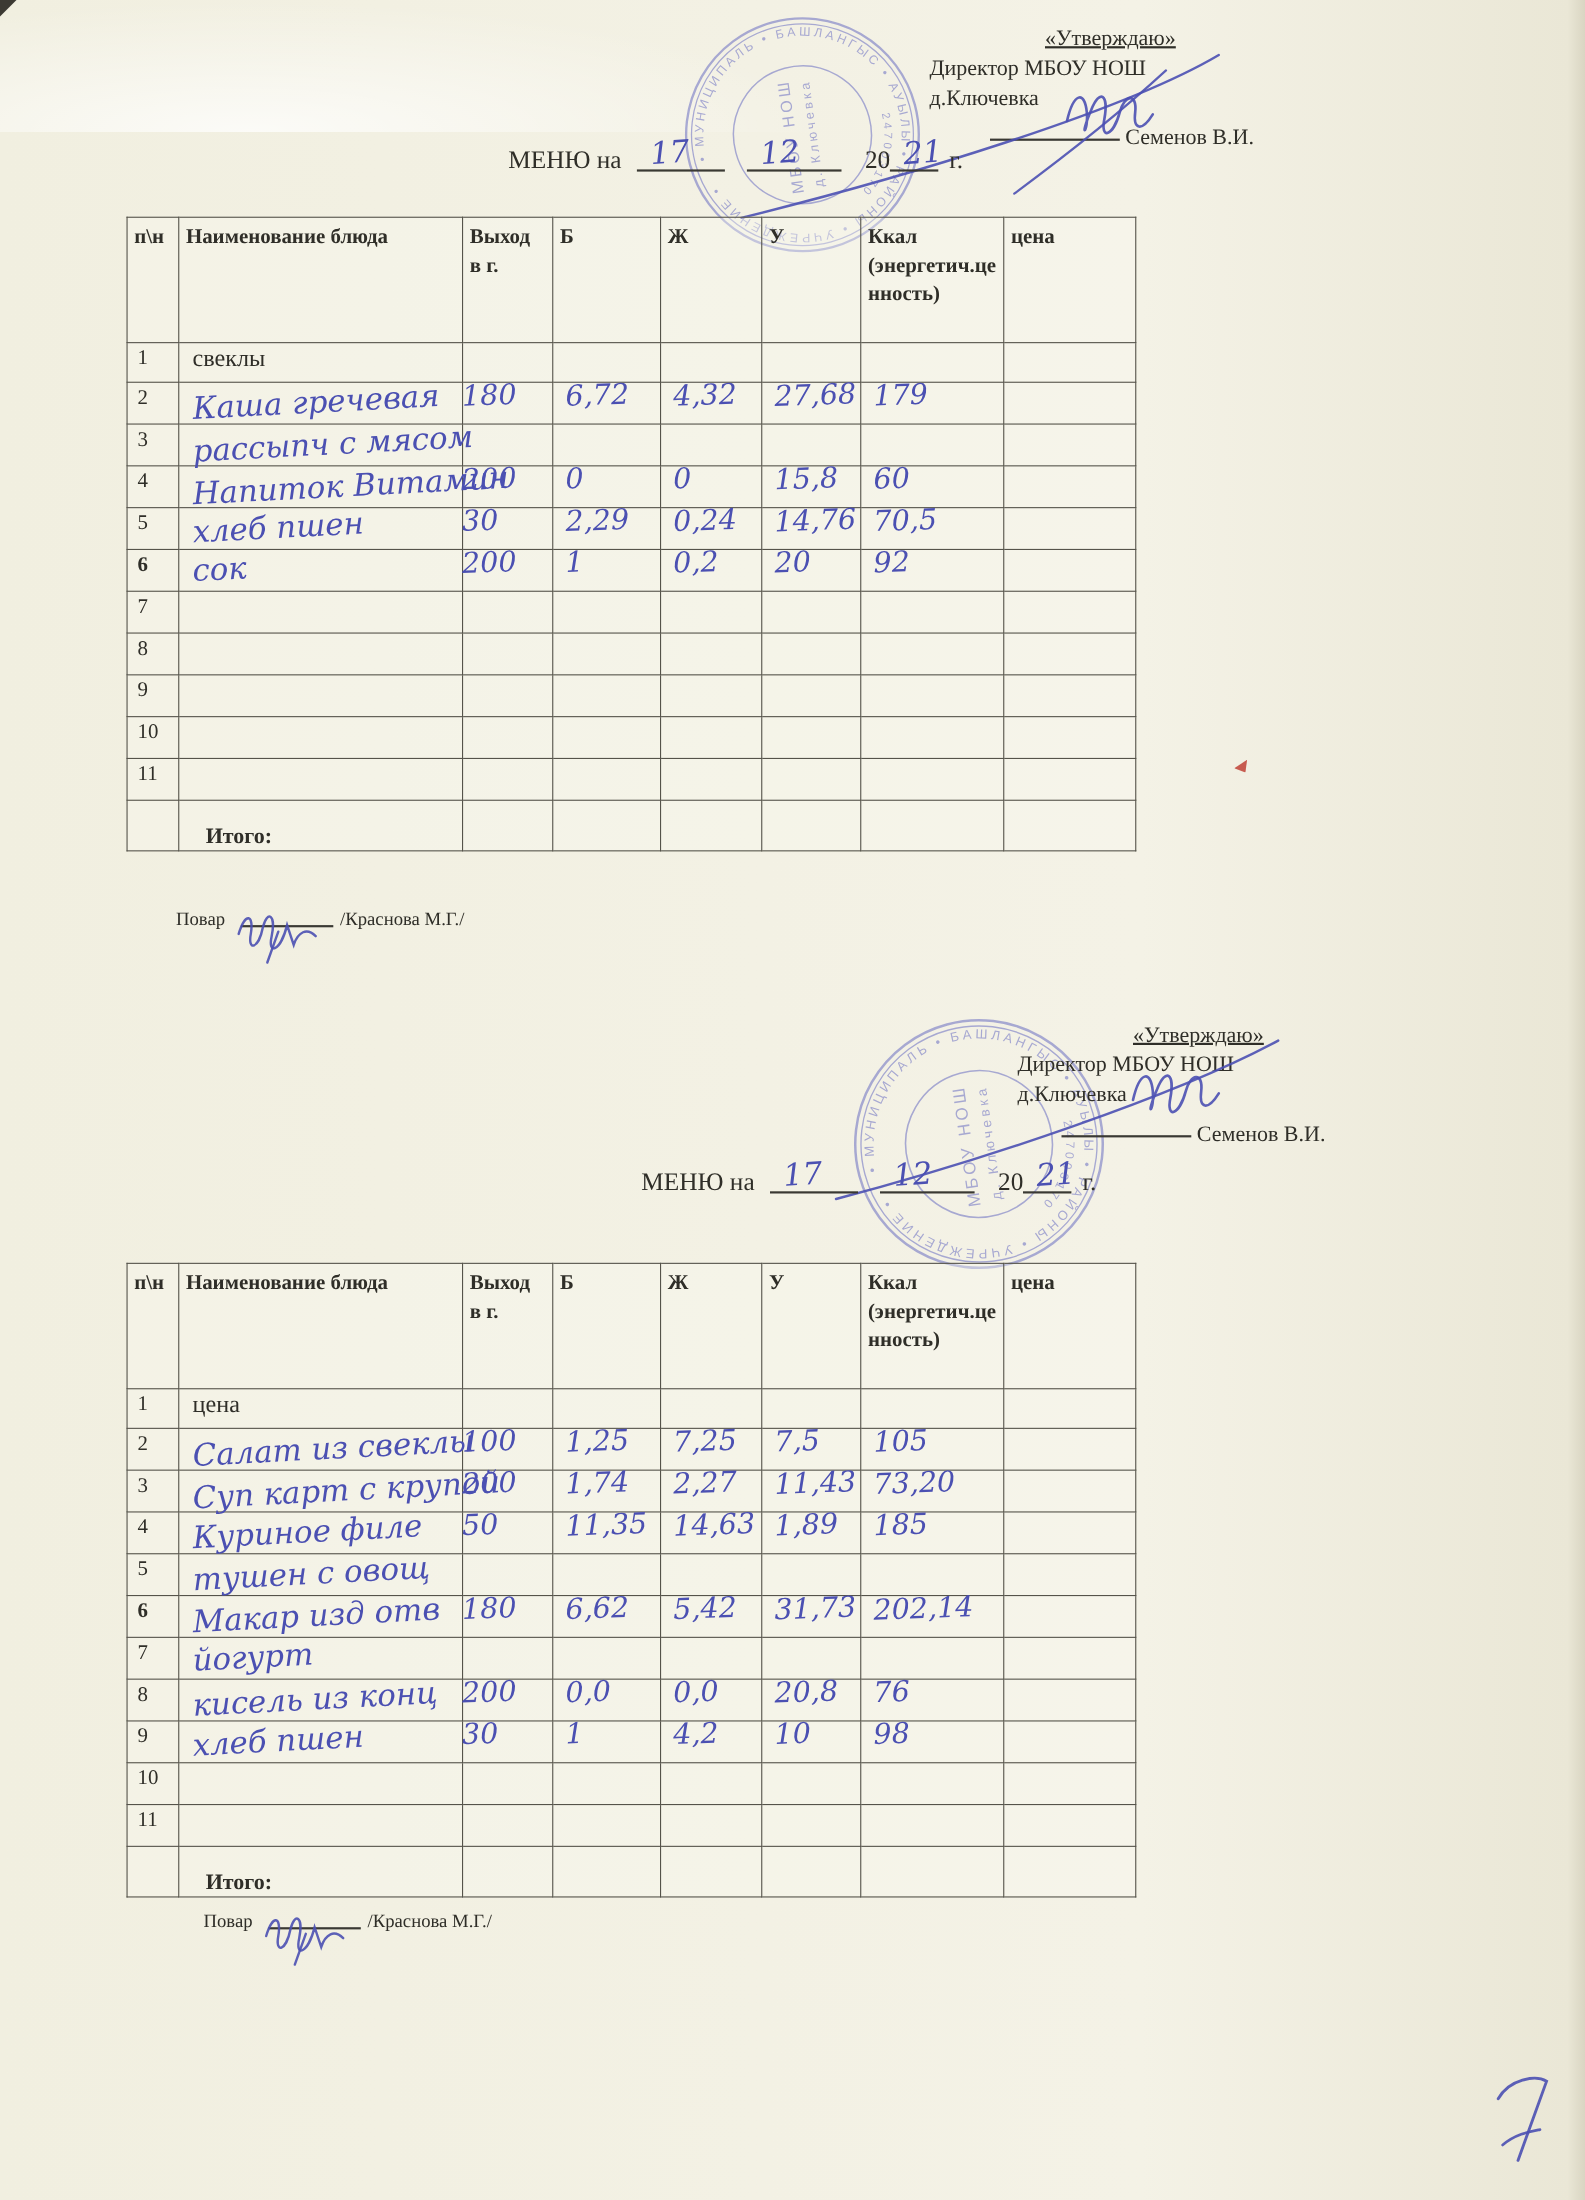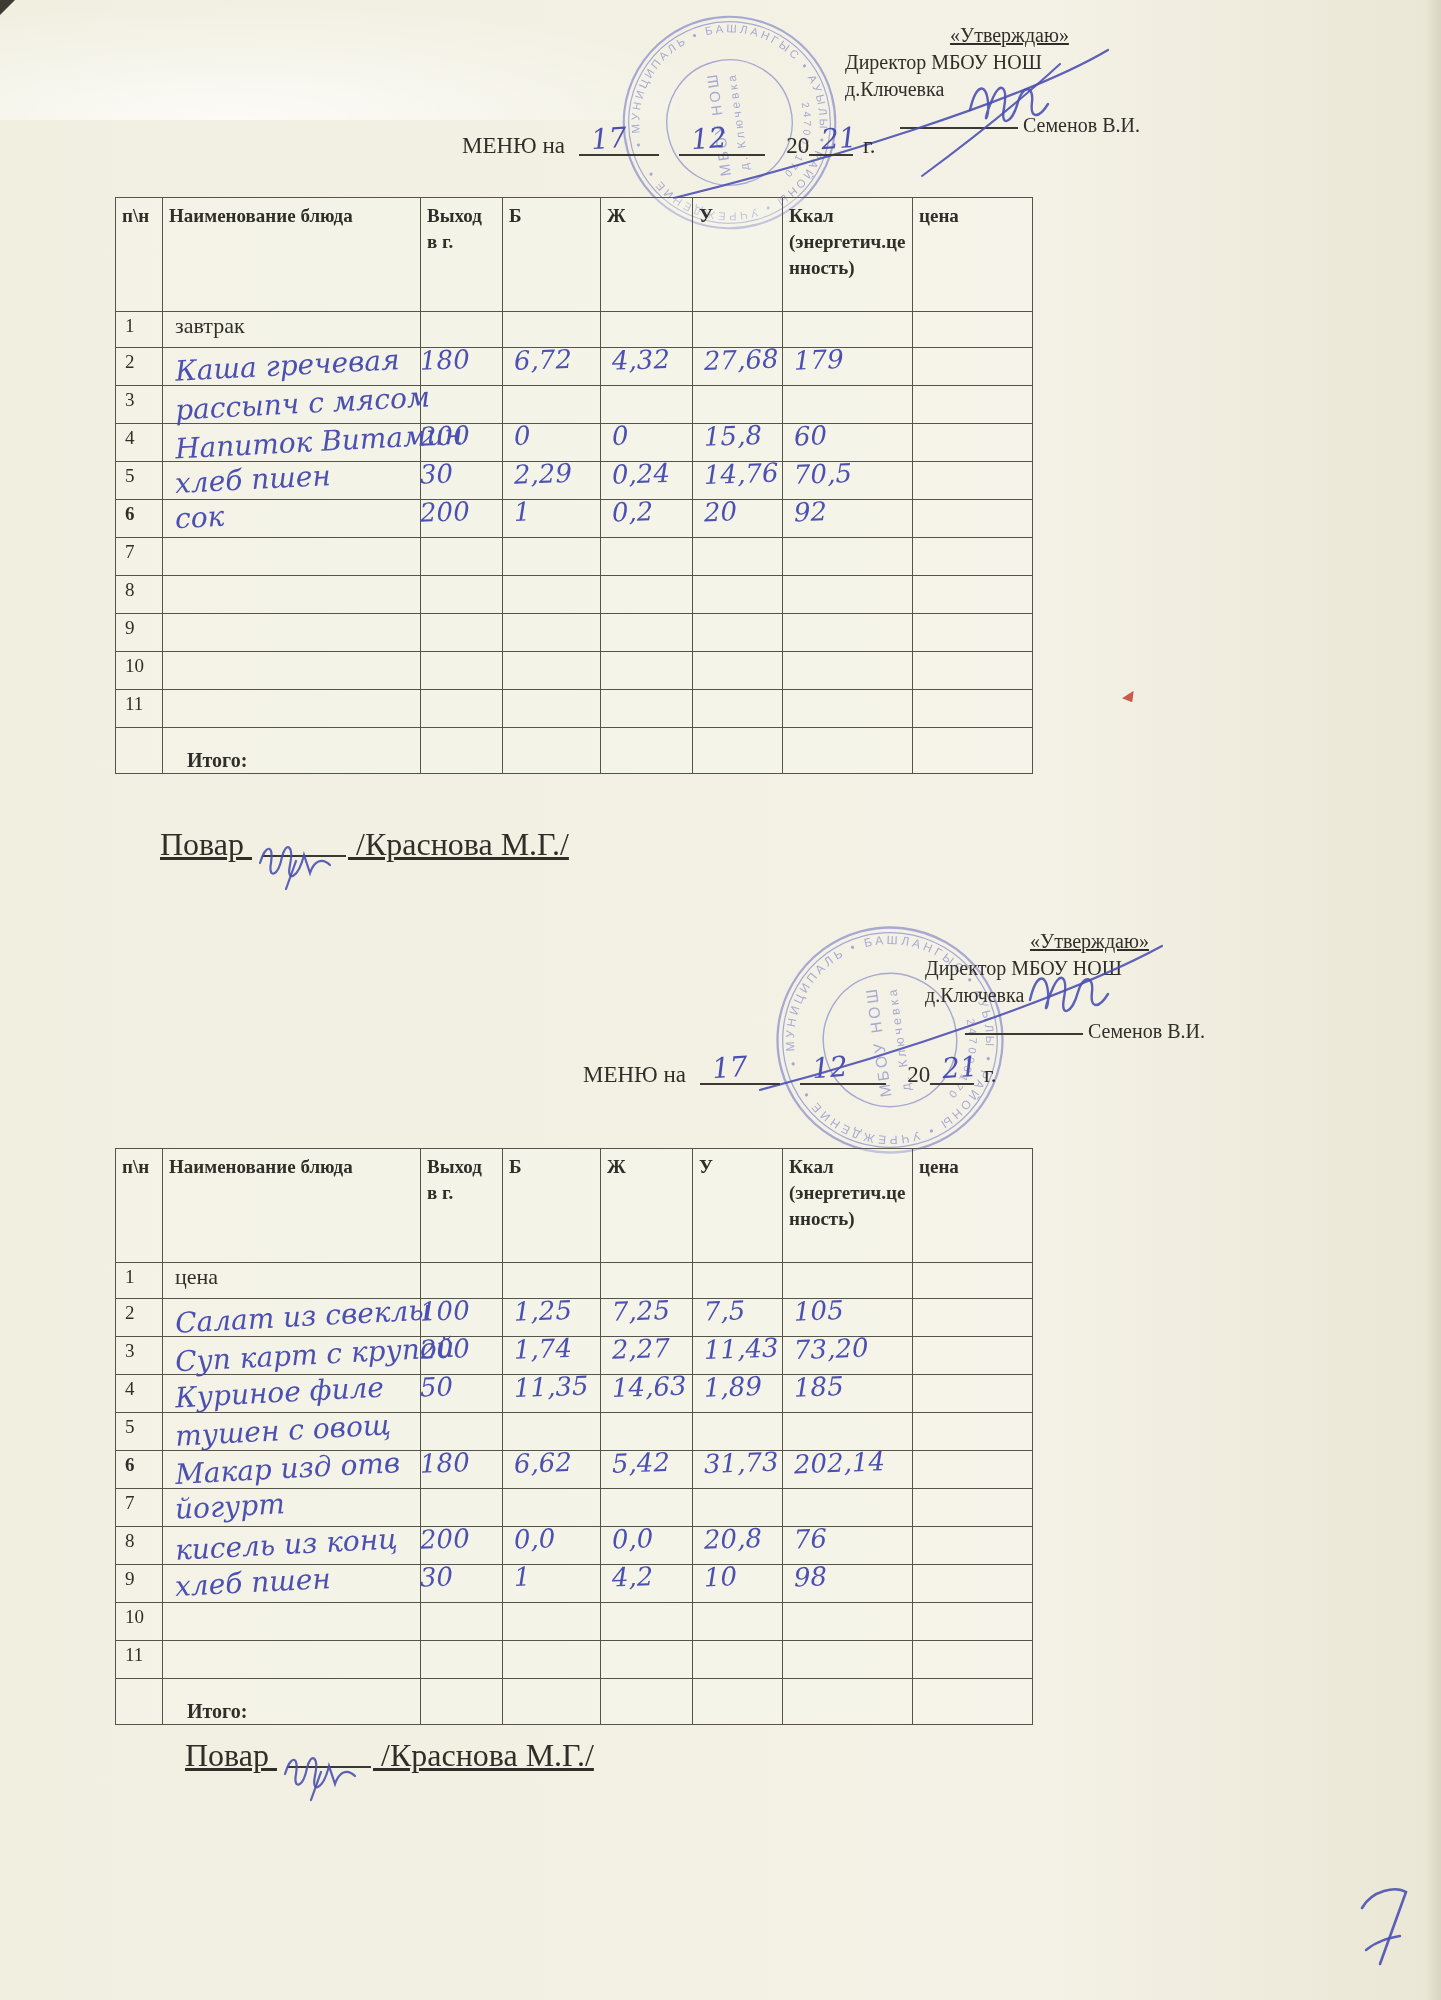--- a/index.html
+++ b/index.html
@@ -74,21 +74,21 @@
   .c-name{padding-left:12px;}
   .printed-name{font-size:22px;}
   .total-label{font-size:20px;font-weight:bold;padding-left:12px;display:inline-block;padding-top:20px;}
   .hw{font-family:"DejaVu Serif",serif;font-style:italic;color:var(--ink);font-size:26px;
       white-space:nowrap;display:inline-block;transform:rotate(-2deg);position:relative;top:-4px;}
   .hw-name{font-size:28px;transform:rotate(-3deg);top:0;}
   .c-val .hw{padding-left:10px;}
   .c-out .hw{padding-left:2px;margin-left:-4px;}
 
   
-  .cook{position:absolute;font-size:32px;white-space:nowrap;text-decoration:underline;}
+  .cook{position:absolute;font-size:17px;white-space:nowrap;}
   .s1 .cook{left:160px;top:826px;}
   .s2 .cook{left:185px;top:1737px;}
   .cookline{display:inline-block;width:84px;border-bottom:2px solid #3a3933;position:relative;
       transform:translateY(2px);margin:0 2px 0 10px;}
   .cook-sig{position:absolute;left:-12px;top:-44px;}
 
   .pen-mark{position:absolute;left:1348px;top:1878px;}
 </style>
 </head>
 <body>
@@ -162,21 +162,21 @@
             <th>Б</th>
             <th>Ж</th>
             <th>У</th>
             <th>Ккал (энергетич.ценность)</th>
             <th>цена</th>
           </tr>
         </thead>
         <tbody>
           <tr>
             <td class="c-num">1</td>
-            <td class="c-name"><span class="printed-name">завтрак</span></td>
+            <td class="c-name"><span class="printed-name">свеклы</span></td>
             <td class="c-val c-out"></td>
             <td class="c-val c-b"></td>
             <td class="c-val c-zh"></td>
             <td class="c-val c-u"></td>
             <td class="c-val c-kcal"></td>
             <td class="c-val c-price"></td>
           </tr>
           <tr>
             <td class="c-num">2</td>
             <td class="c-name"><span class="hw hw-name">Каша гречевая</span></td>

